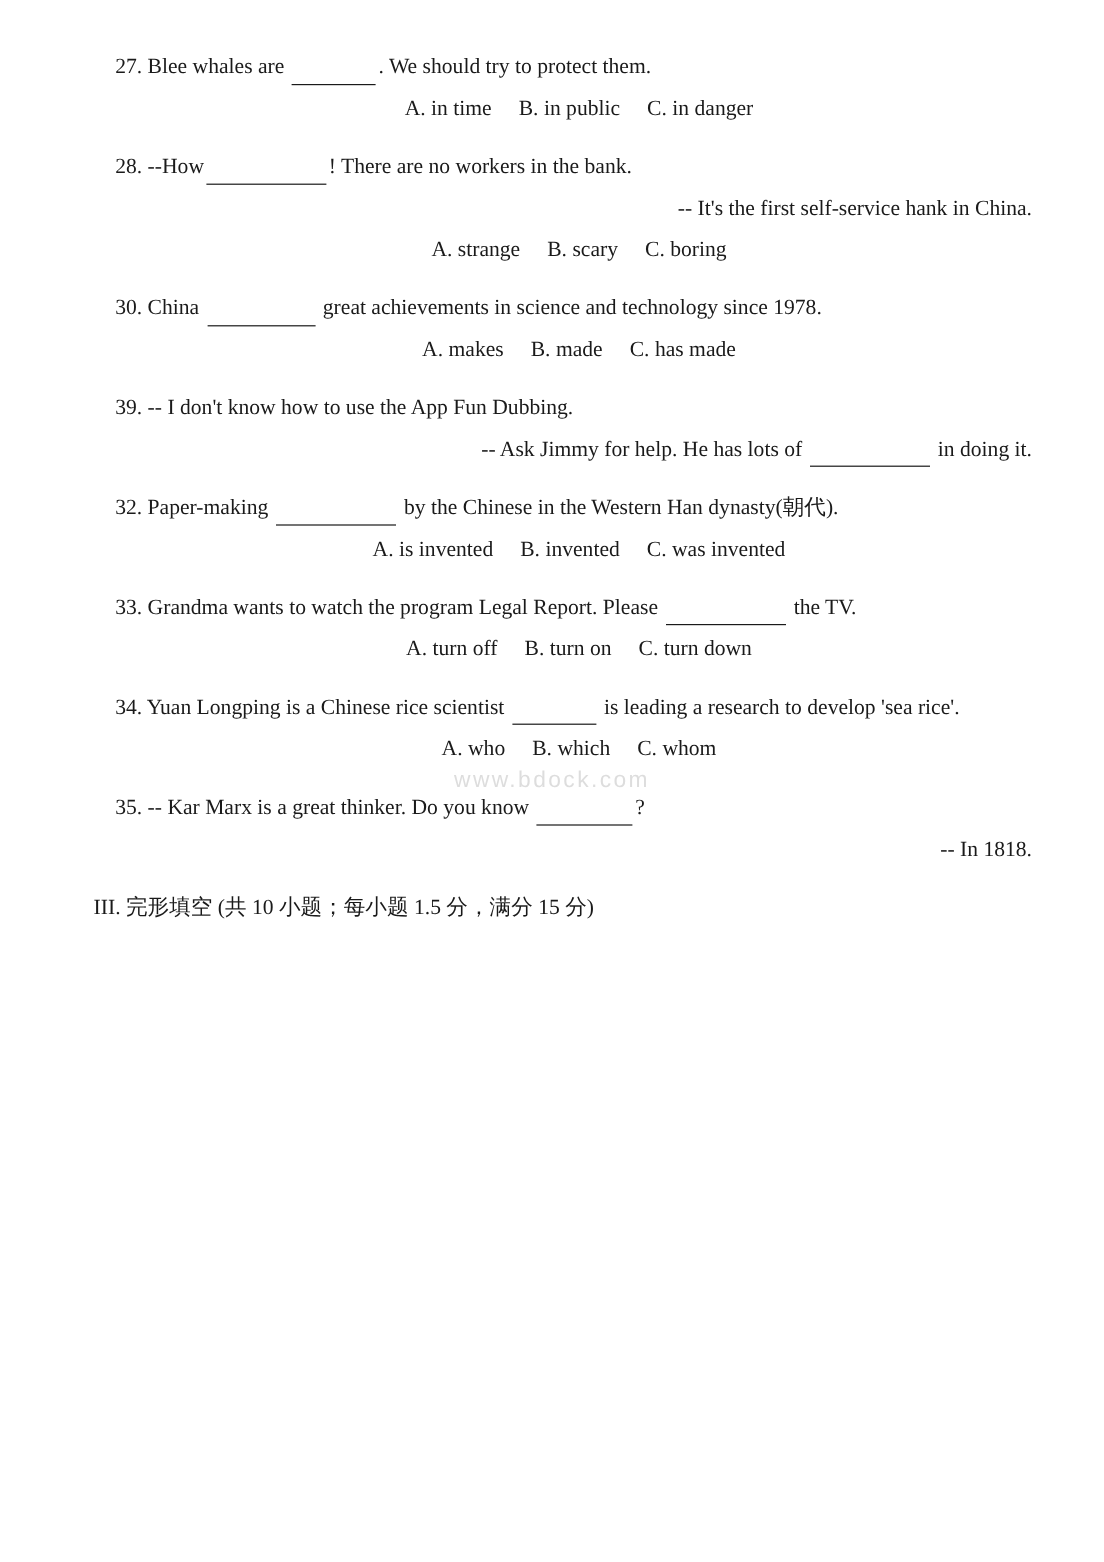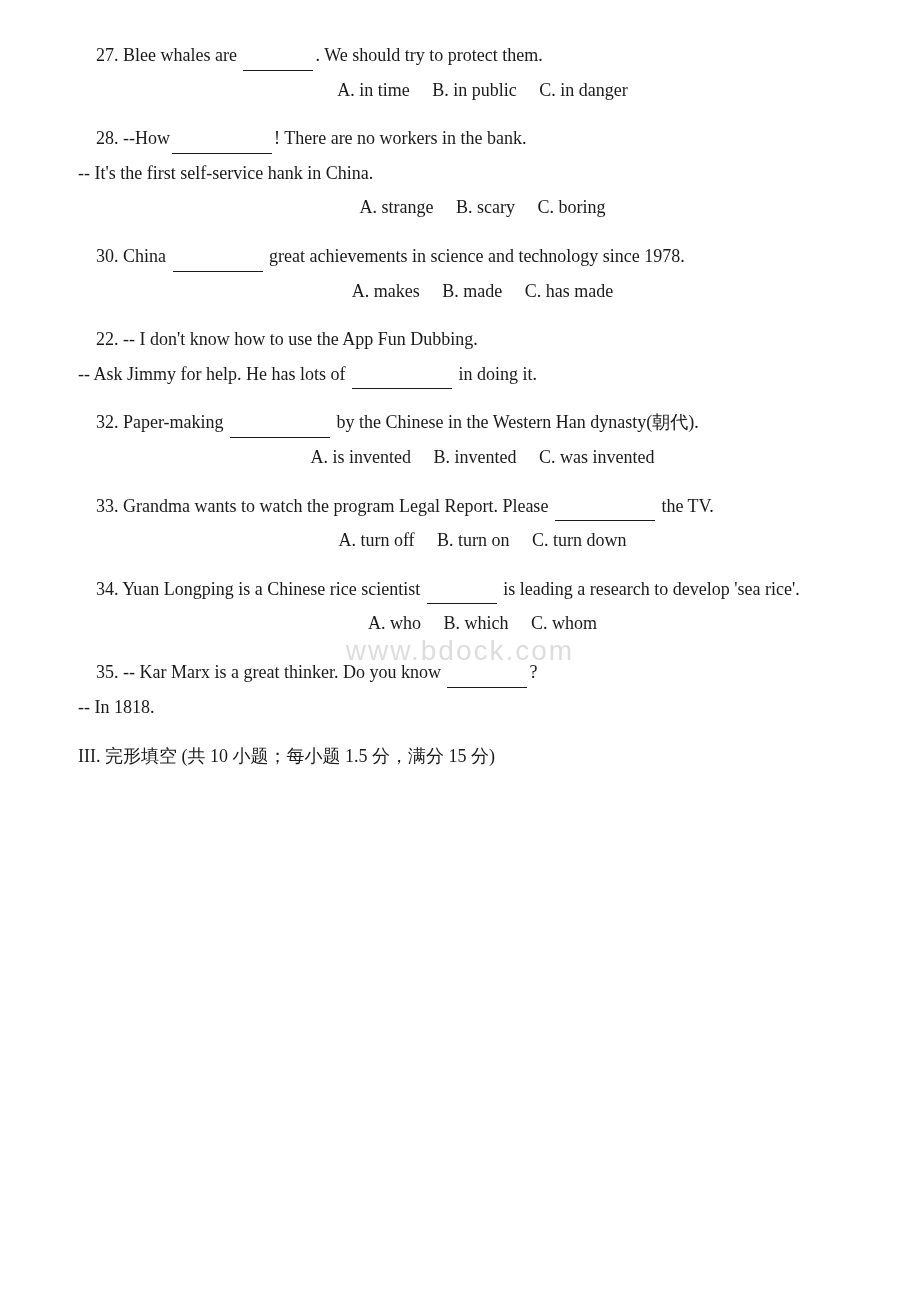--- a/index.html
+++ b/index.html
@@ -22,20 +22,21 @@
     }
     .question-text {
       text-indent: 2em;
       line-height: 1.7;
       margin-bottom: 4px;
     }
     .sub-text {
       text-indent: 1em;
       line-height: 1.7;
       margin-bottom: 4px;
+      text-align: right;
     }
     .options {
       text-indent: 2.5em;
       line-height: 1.7;
       margin-bottom: 4px;
       text-align: center;
     }
     .blank {
       display: inline-block;
       border-bottom: 1.5px solid #1a1a1a;
@@ -44,21 +45,21 @@
       margin: 0 2px;
     }
     .blank-long {
       min-width: 100px;
     }
     .watermark {
       position: absolute;
       top: 50%;
       left: 50%;
       transform: translate(-50%, -50%);
-      font-size: 28px;
+      font-size: 19px;
       color: rgba(180, 180, 180, 0.45);
       white-space: nowrap;
       pointer-events: none;
       font-family: Arial, sans-serif;
       letter-spacing: 2px;
       z-index: 10;
     }
     .section-header {
       text-indent: 1em;
       font-size: 18px;
@@ -88,21 +89,21 @@
 
   <div class="question-block">
     <div class="question-text">
       30. China <span class="blank" style="min-width:90px;"></span> great achievements in science and technology since 1978.
     </div>
     <div class="options">A. makes &nbsp;&nbsp;&nbsp; B. made &nbsp;&nbsp;&nbsp; C. has made</div>
   </div>
 
   <div class="question-block">
     <div class="question-text">
-      22. -- I don't know how to use the App Fun Dubbing.
+      39. -- I don't know how to use the App Fun Dubbing.
     </div>
     <div class="sub-text">-- Ask Jimmy for help. He has lots of <span class="blank blank-long" style="min-width:100px;"></span> in doing it.</div>
   </div>
 
   <div class="question-block">
     <div class="question-text">
       32. Paper-making <span class="blank blank-long" style="min-width:100px;"></span> by the Chinese in the Western Han dynasty(朝代).
     </div>
     <div class="options">A. is invented &nbsp;&nbsp;&nbsp; B. invented &nbsp;&nbsp;&nbsp; C. was invented</div>
   </div>

